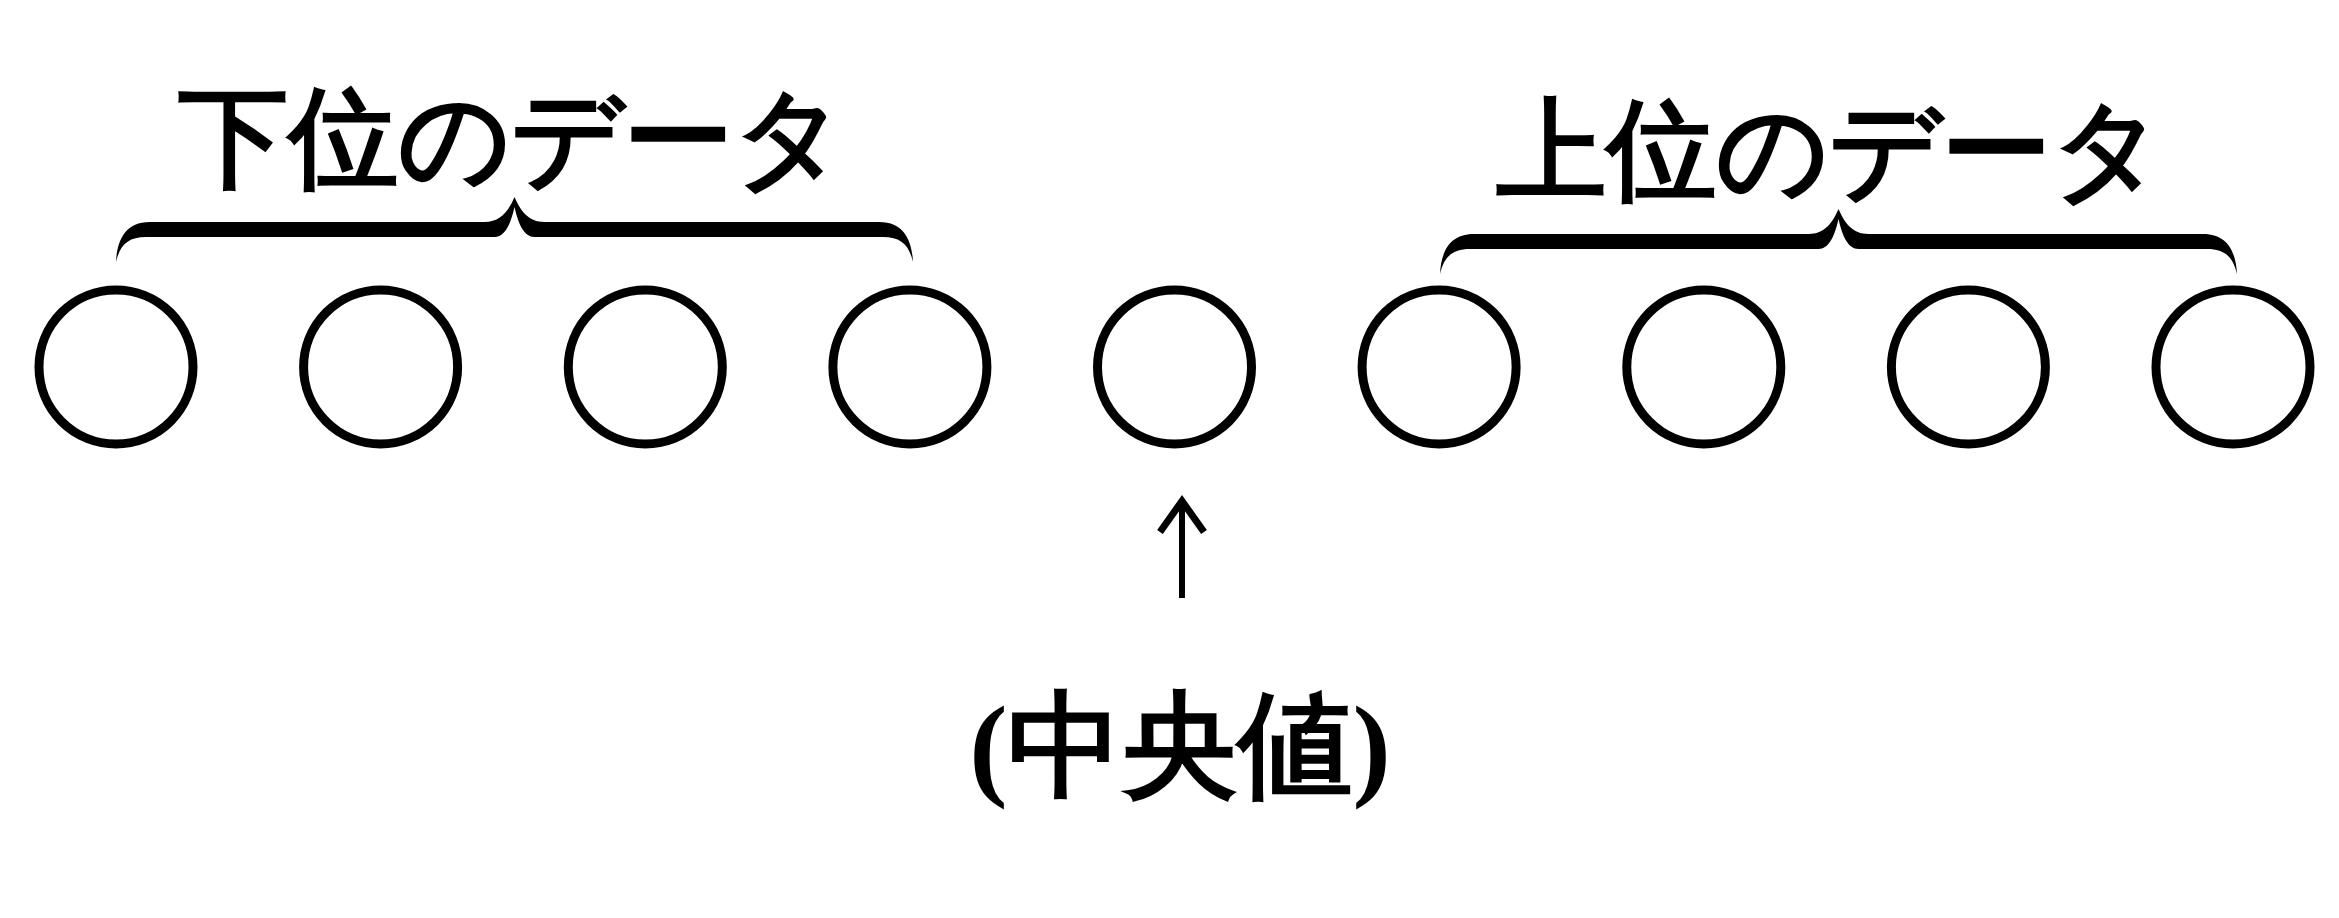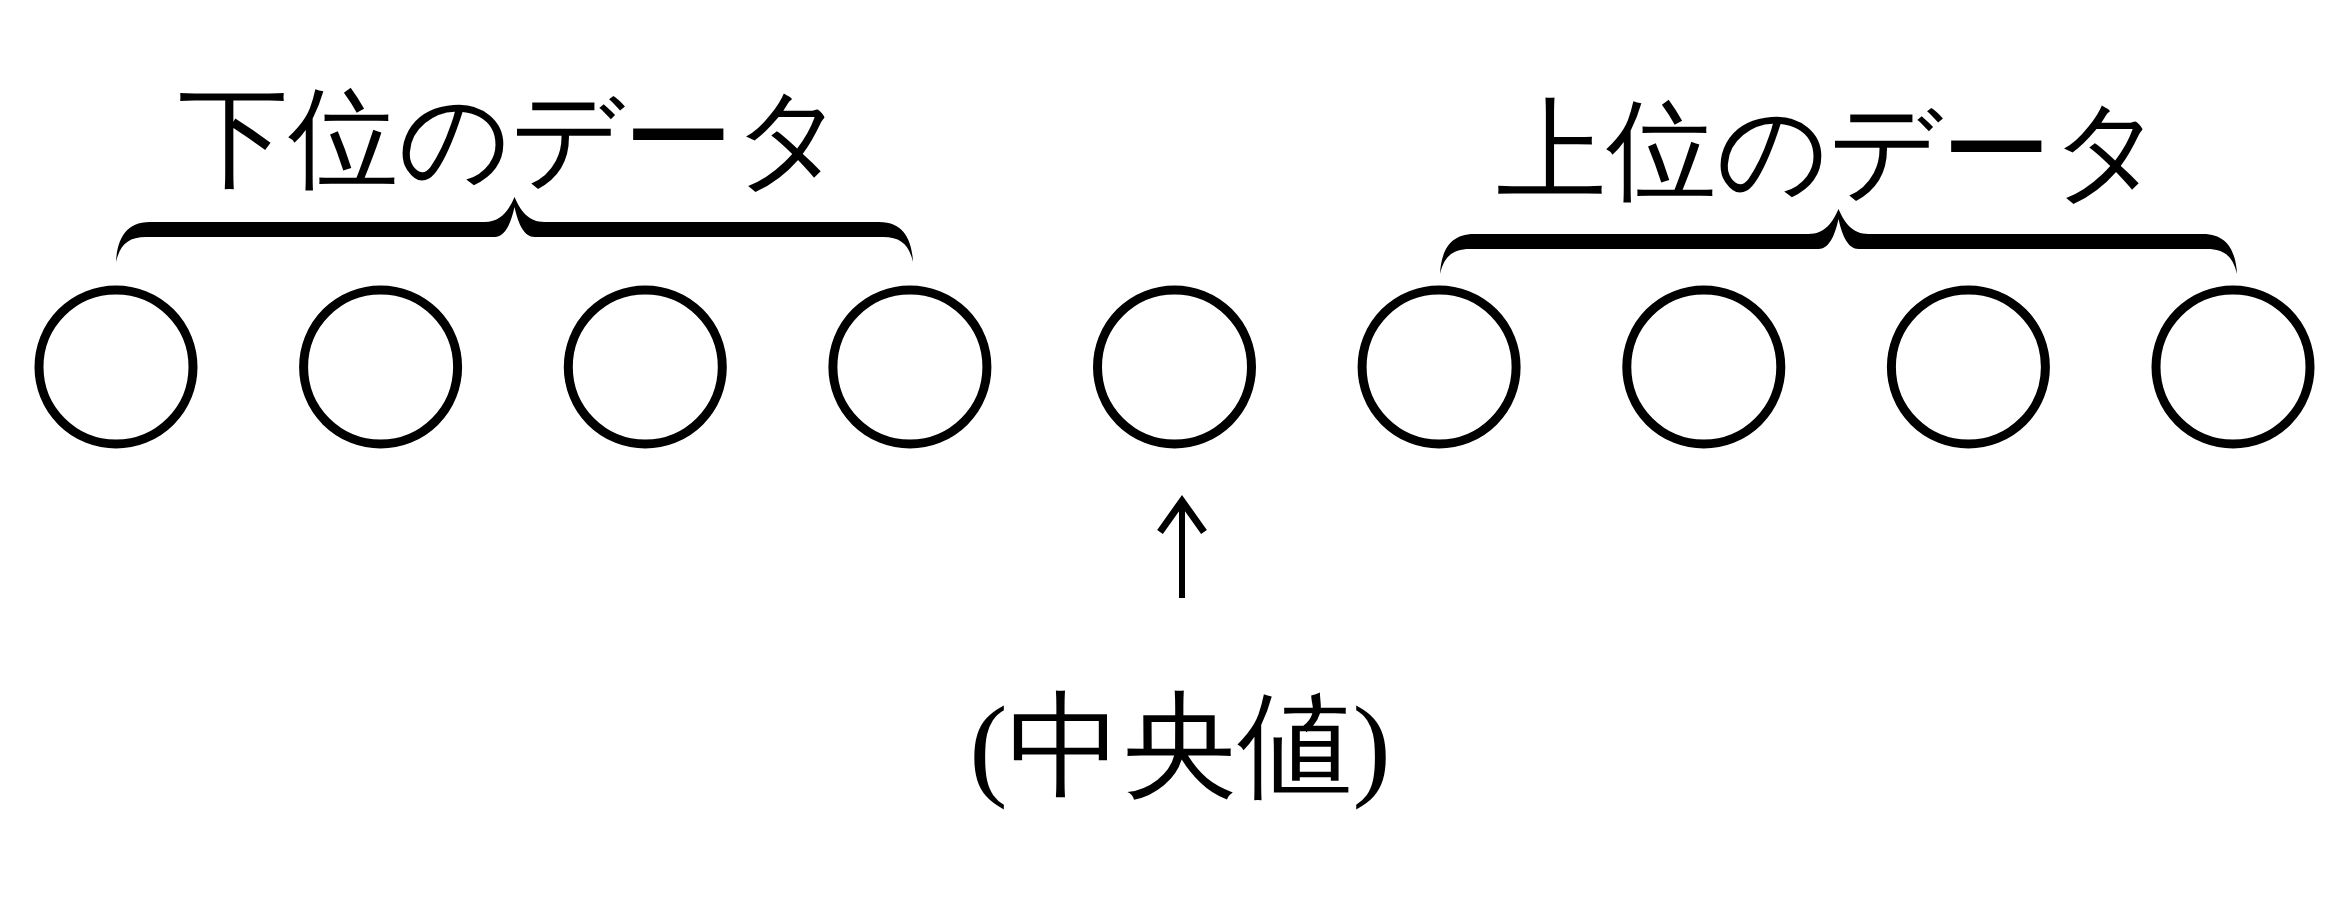--- a/index.html
+++ b/index.html
@@ -6,20 +6,21 @@
     margin: 0;
     padding: 0;
     background: #ffffff;
   }
   .stage {
     position: relative;
     width: 2339px;
     height: 918px;
     background: #ffffff;
     overflow: hidden;
+    font-weight: bold;
   }
   svg { display: block; }
   .label-gothic {
     font-family: "Liberation Sans", "DejaVu Sans", sans-serif;
     font-size: 110px;
     fill: #000000;
     text-anchor: middle;
   }
   .label-mincho {
     font-family: "Liberation Serif", "DejaVu Serif", serif;

